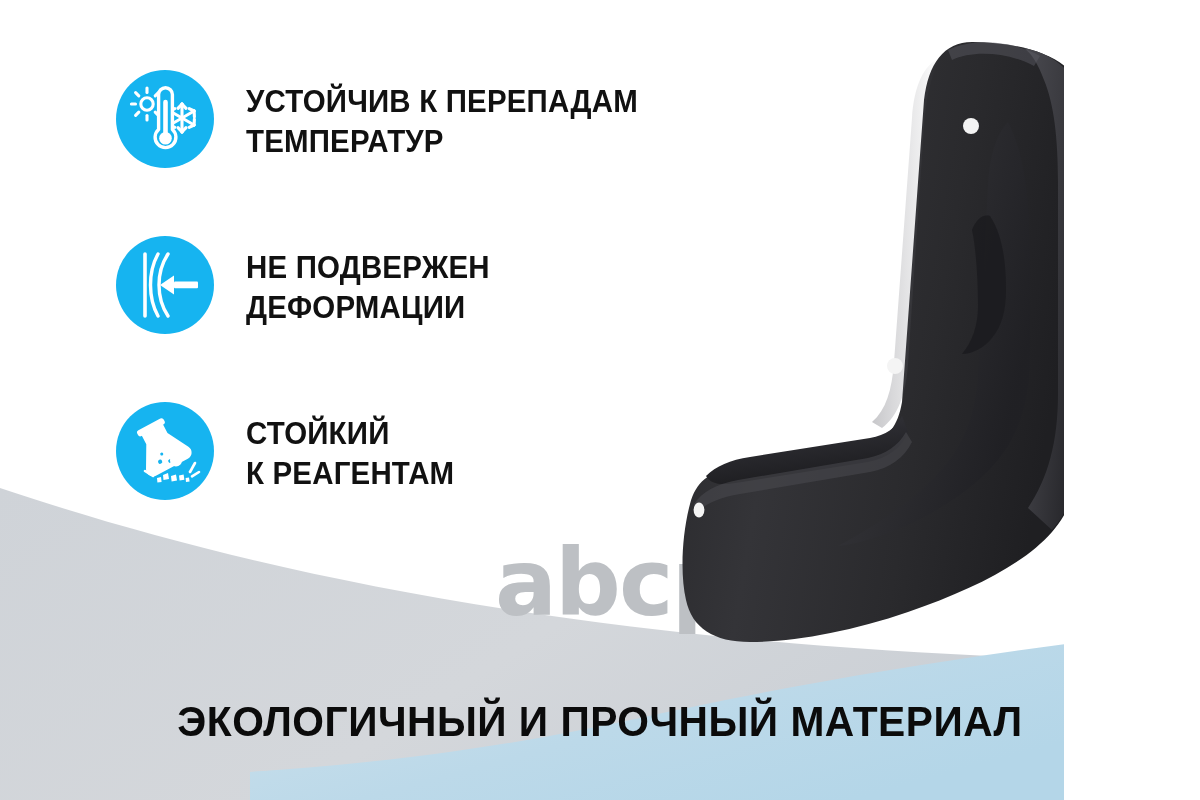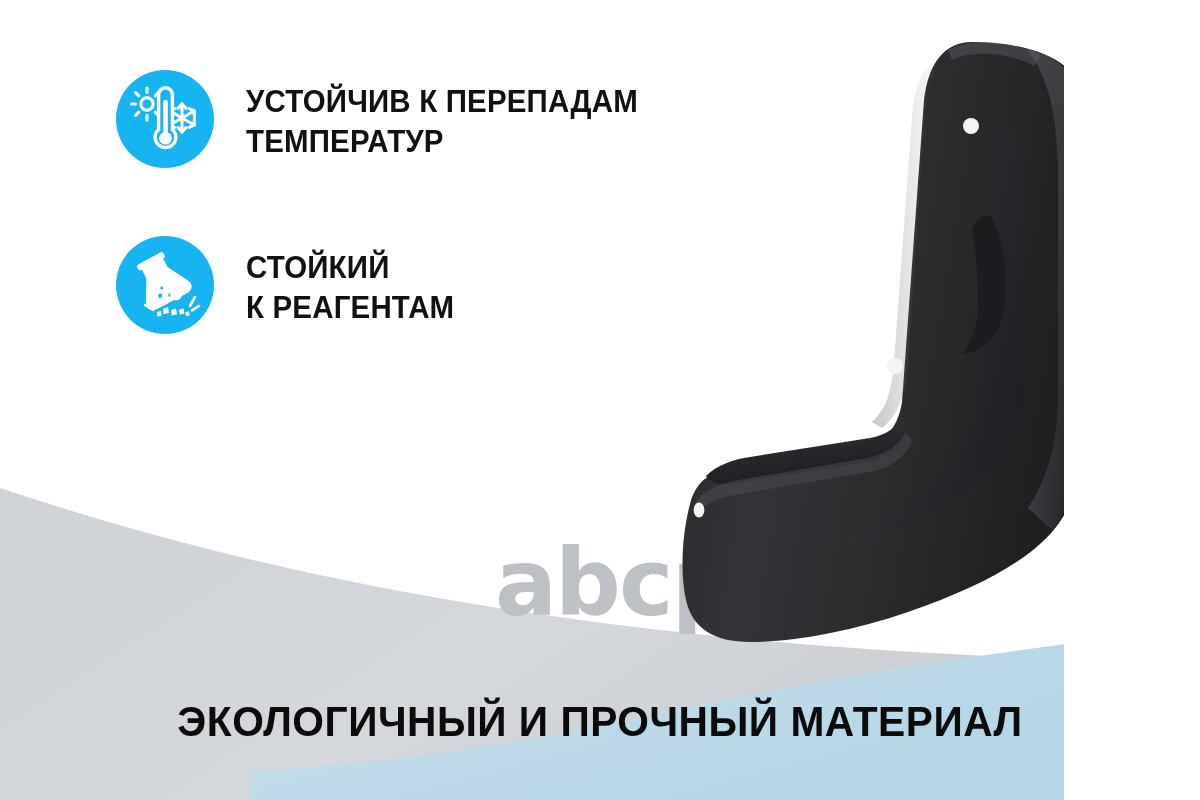--- a/index.html
+++ b/index.html
@@ -173,20 +173,40 @@
           <path d="M 30.6,12.6 a 6.9,6.9 0 0 1 13.8,0 L 44.4,47.4 a 10.4,10.4 0 1 1 -13.8,0 Z" fill="#16b4f0" stroke="#ffffff" stroke-width="3.4" stroke-linejoin="round"></path>
 
           <path d="M 37.5,20 L 37.5,52" stroke="#ffffff" stroke-width="4.6" stroke-linecap="round"></path>
           <circle cx="37.5" cy="56.2" r="6.3" fill="#ffffff"></circle>
         </svg>
       </div>
       <div class="feature-text">УСТОЙЧИВ К ПЕРЕПАДАМ
 ТЕМПЕРАТУР</div>
     </div>
 
+    <div class="feature-row">
+      <div class="feature-icon">
+        <svg width="74" height="74" viewBox="0 0 74 74" aria-hidden="true">
+          <g stroke="#ffffff" fill="none" stroke-linecap="round">
+
+            <line x1="17" y1="6" x2="17" y2="68" stroke-width="3.6"></line>
+
+            <path d="M 30,6 C 20,24 20,50 30,68" stroke-width="3.4"></path>
+            <path d="M 40,6 C 28,24 28,50 40,68" stroke-width="3.4"></path>
+          </g>
+
+          <g fill="#ffffff">
+            <rect x="46" y="33.6" width="24" height="6.6" rx="1"></rect>
+            <path d="M 50,36.9 L 64,27.4 L 64,46.4 Z" transform="translate(-18,0)"></path>
+          </g>
+        </svg>
+      </div>
+      <div class="feature-text">НЕ ПОДВЕРЖЕН
+ДЕФОРМАЦИИ</div>
+    </div>
 
     <div class="feature-row">
       <div class="feature-icon">
         <svg width="76" height="76" viewBox="0 0 76 76" aria-hidden="true">
 
           <g transform="rotate(-28 38 28)">
             <path d="M 20,12 L 44,12 L 44,22 L 56,44 a 7,7 0 0 1 -6.2,10.4 L 14.2,54.4 A 7,7 0 0 1 8,44 L 20,22 Z" fill="#ffffff"></path>
             <rect x="17" y="6" width="30" height="6.6" rx="2.6" fill="#ffffff"></rect>
 
             <circle cx="24" cy="44" r="2.1" fill="#16b4f0"></circle>

